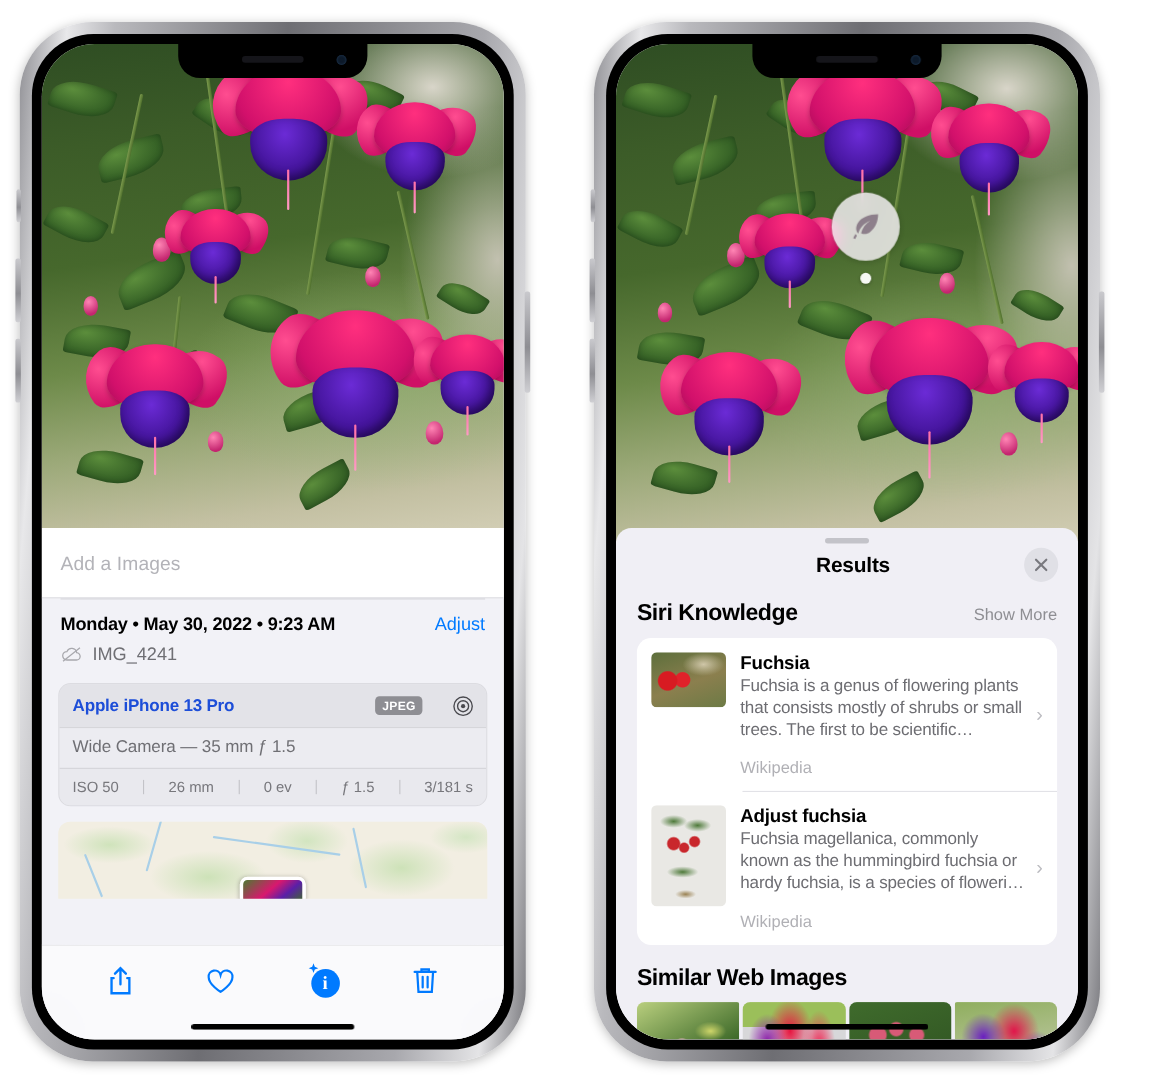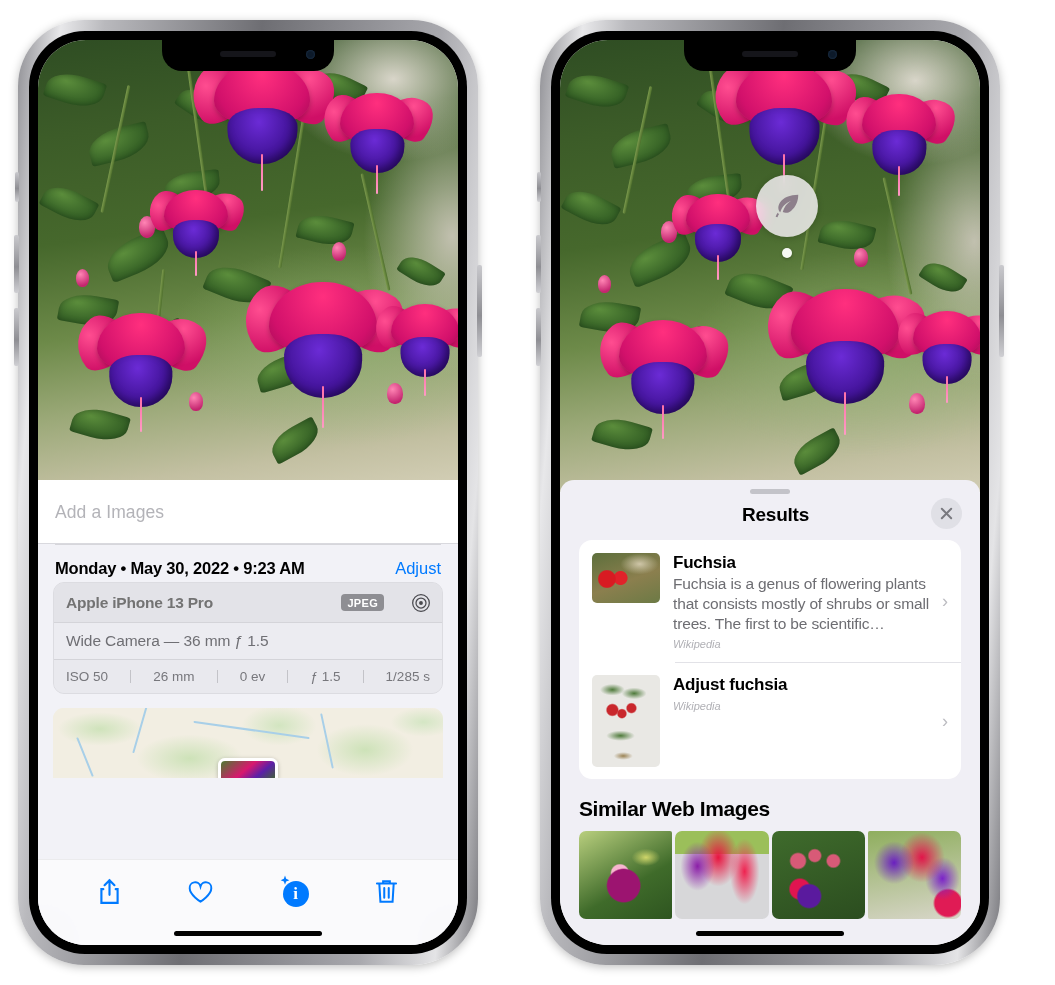--- a/index.html
+++ b/index.html
@@ -179,21 +179,21 @@
     border-radius: 11px;
     overflow: hidden;
     border: .5px solid #dcdce1;
   }
   .meta-head {
     display:flex; align-items:center; justify-content: space-between;
     padding: 10px 11px 9px 12px;
     background: #e3e3e8;
     border-bottom: .5px solid #d4d4d9;
   }
-  .meta-device { font-size: 15.5px; font-weight: 700; color:#737373; letter-spacing:-.2px;}
+  .meta-device { font-size: 15.5px; font-weight: 700; color:#1d4ed8; letter-spacing:-.2px;}
   .meta-head-right { display:flex; align-items:center; gap:27px; }
   .badge-jpeg {
     background:#8e8e93; color:#fff; font-size:11px; font-weight:700;
     padding: 2.5px 6px; border-radius: 4px; letter-spacing:.3px;
   }
   .aperture-ico { width:20px; height:20px; }
   .meta-body { padding: 9px 12px 9px 12px; background:#ecece F1; background:#ececf1; }
   .meta-line1 { font-size: 15.5px; color:#6f6f74; letter-spacing:-.1px; }
   .meta-line2row { display:flex; align-items:center; justify-content:space-between; margin-top:3px;}
   .meta-line2 { font-size: 15.5px; color:#6f6f74; letter-spacing:-.1px;}
@@ -316,21 +316,21 @@
   .kn-row + .kn-row::before {
     content:""; position:absolute; left: 96px; right: 0; top:0;
     height:.5px; background:#e2e2e7;
   }
   .kn-thumb { flex:0 0 auto; border-radius: 5px; overflow:hidden; position:relative; }
   .kn-thumb.wide { width: 68px; height: 50px; }
   .kn-thumb.tall { width: 68px; height: 92px; }
   .kn-body { flex:1 1 auto; min-width:0; padding-right: 16px; }
   .kn-name { font-size: 17px; font-weight:700; color:#000; letter-spacing:-.2px; margin-bottom: 1px;}
   .kn-desc { font-size: 15.5px; color:#6d6d72; line-height: 1.28; letter-spacing:-.15px;}
-  .kn-src { font-size: 11px; color:#b0b0b5; margin-top: 5px; font-style: italic; }
+  .kn-src { font-size: 15px; color:#b0b0b5; margin-top: 17px; }
   .kn-chev { position:absolute; right: 13px; top: 50%; transform: translateY(-50%); color:#bcbcc1; font-size:18px;}
   .web-row {
     display:flex; gap: 3px; padding: 0 19px; margin-top: 4px;
   }
   .web-thumb {
     flex:1 1 0; height: 88px; border-radius: 7px; overflow:hidden; position:relative;
   }
   .web-thumb:first-child { border-radius: 7px 2px 2px 7px; }
   .web-thumb:last-child  { border-radius: 2px 7px 7px 2px; }
 
@@ -440,46 +440,53 @@
           </div>
 
 
           <div class="sep"></div>
 
           <div class="date-row">
             <div class="date-text">Monday • May 30, 2022 • 9:23 AM</div>
             <div class="adjust-link">Adjust</div>
           </div>
 
+          <div class="file-row">
+            <svg width="20" height="14" viewBox="0 0 26 18">
+              <path fill="none" stroke="#a8a8ad" stroke-width="1.5" d="M7.5 15.5h11.2a4.3 4.3 0 0 0 .4-8.6A6 6 0 0 0 7.6 5.6a4.6 4.6 0 0 0-.1 9.9z"></path>
+              <line x1="3" y1="17" x2="23" y2="1" stroke="#a8a8ad" stroke-width="1.5"></line>
+            </svg>
+            <div class="file-name">IMG_4241</div>
+          </div>
 
           <div class="meta-card">
             <div class="meta-head">
               <div class="meta-device">Apple iPhone 13 Pro</div>
               <div class="meta-head-right">
                 <div class="badge-jpeg">JPEG</div>
                 <svg class="aperture-ico" viewBox="0 0 24 24">
                   <circle cx="12" cy="12" r="10" fill="none" stroke="#4a4a4f" stroke-width="1.5"></circle>
                   <circle cx="12" cy="12" r="6" fill="none" stroke="#4a4a4f" stroke-width="1.5"></circle>
                   <circle cx="12" cy="12" r="2.3" fill="#4a4a4f"></circle>
                 </svg>
               </div>
             </div>
             <div class="meta-body">
-              <div class="meta-line1">Wide Camera — 36 mm ƒ 1.5</div>
+              <div class="meta-line1">Wide Camera — 35 mm ƒ 1.5</div>
             </div>
             <div class="meta-exif">
               <div class="exif-item">ISO 50</div>
               <div class="exif-div"></div>
               <div class="exif-item">26 mm</div>
               <div class="exif-div"></div>
               <div class="exif-item">0 ev</div>
               <div class="exif-div"></div>
               <div class="exif-item">ƒ 1.5</div>
               <div class="exif-div"></div>
-              <div class="exif-item">1/285 s</div>
+              <div class="exif-item">3/181 s</div>
             </div>
           </div>
 
           <div class="map-card">
             <div class="mapbg"></div>
             <div class="river" style="left:22%;top:-4%;width:2px;height:70%;transform:rotate(16deg)"></div>
             <div class="river" style="left:8%;top:40%;width:2px;height:60%;transform:rotate(-22deg)"></div>
             <div class="river" style="left:70%;top:8%;width:2px;height:80%;transform:rotate(-12deg)"></div>
             <div class="river" style="left:36%;top:30%;width:30%;height:2px;transform:rotate(8deg)"></div>
             <div class="map-pin"></div>
@@ -611,20 +618,24 @@
 
           <div class="res-head">
             <div class="res-title">Results</div>
             <div class="close-btn">
               <svg width="15" height="15" viewBox="0 0 16 16">
                 <path stroke="currentColor" stroke-width="2.1" stroke-linecap="round" d="M3 3l10 10M13 3L3 13"></path>
               </svg>
             </div>
           </div>
 
+          <div class="sec-head">
+            <div class="sec-title">Siri Knowledge</div>
+            <div class="sec-action">Show More</div>
+          </div>
 
           <div class="kn-card">
 
             <div class="kn-row">
               <div class="kn-thumb wide">
                 <div class="tile" style="background:
                      radial-gradient(circle at 22% 52%, #d81b22 0 14%, transparent 16%),
                      radial-gradient(circle at 42% 50%, #e0222a 0 14%, transparent 16%),
                      radial-gradient(ellipse 40% 30% at 70% 22%, #cfc6a8, transparent 70%),
                      linear-gradient(160deg,#5d6f3c,#8b7f4e 55%,#6c7a45)"></div>
@@ -644,20 +655,21 @@
                      radial-gradient(circle at 44% 42%, #c9272c 0 6%, transparent 8%),
                      radial-gradient(circle at 58% 36%, #c9272c 0 6%, transparent 8%),
                      radial-gradient(ellipse 26% 9% at 30% 16%, #4e7a3a, transparent 70%),
                      radial-gradient(ellipse 26% 9% at 62% 20%, #4e7a3a, transparent 70%),
                      radial-gradient(ellipse 30% 8% at 42% 66%, #4e7a3a, transparent 70%),
                      radial-gradient(ellipse 20% 6% at 46% 88%, #9a8253, transparent 70%),
                      #e9e8e4"></div>
               </div>
               <div class="kn-body">
                 <div class="kn-name">Adjust fuchsia</div>
+                <div class="kn-desc">Fuchsia magellanica, commonly known as the hummingbird fuchsia or hardy fuchsia, is a species of floweri…</div>
                 <div class="kn-src">Wikipedia</div>
               </div>
               <div class="kn-chev">›</div>
             </div>
           </div>
 
           <div class="sec-head" style="padding-top:18px;padding-bottom:6px">
             <div class="sec-title">Similar Web Images</div>
           </div>
 

